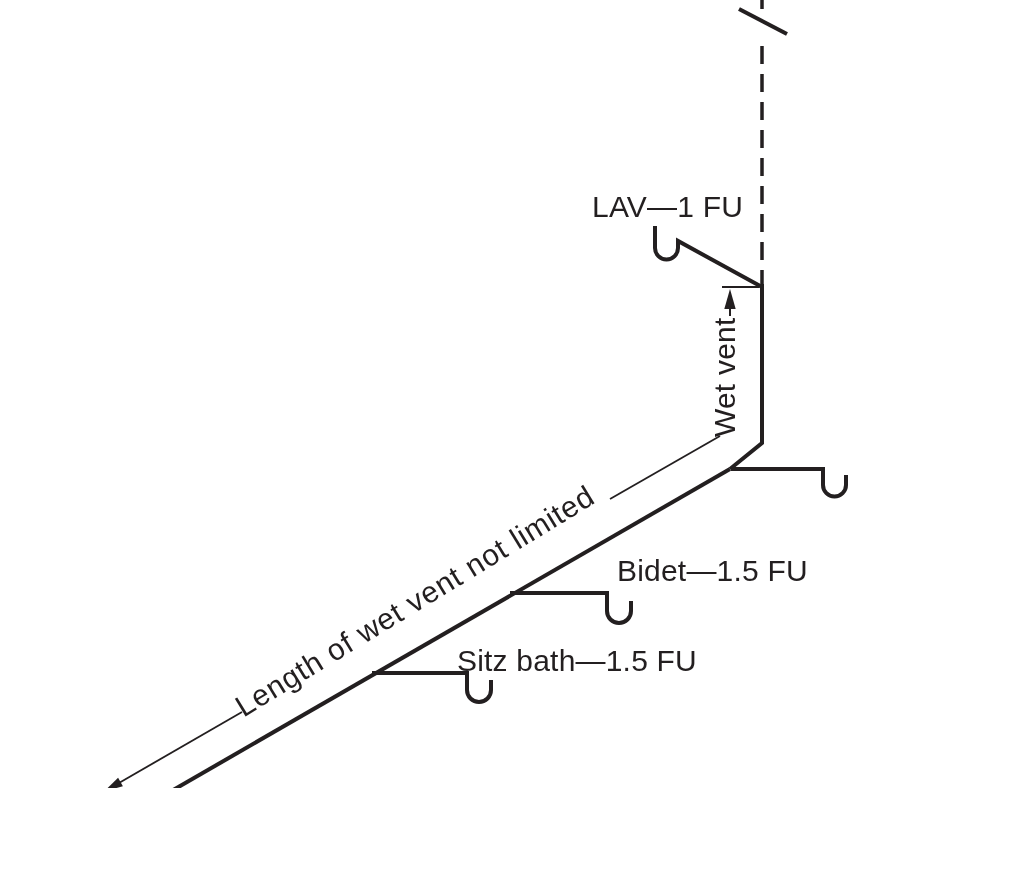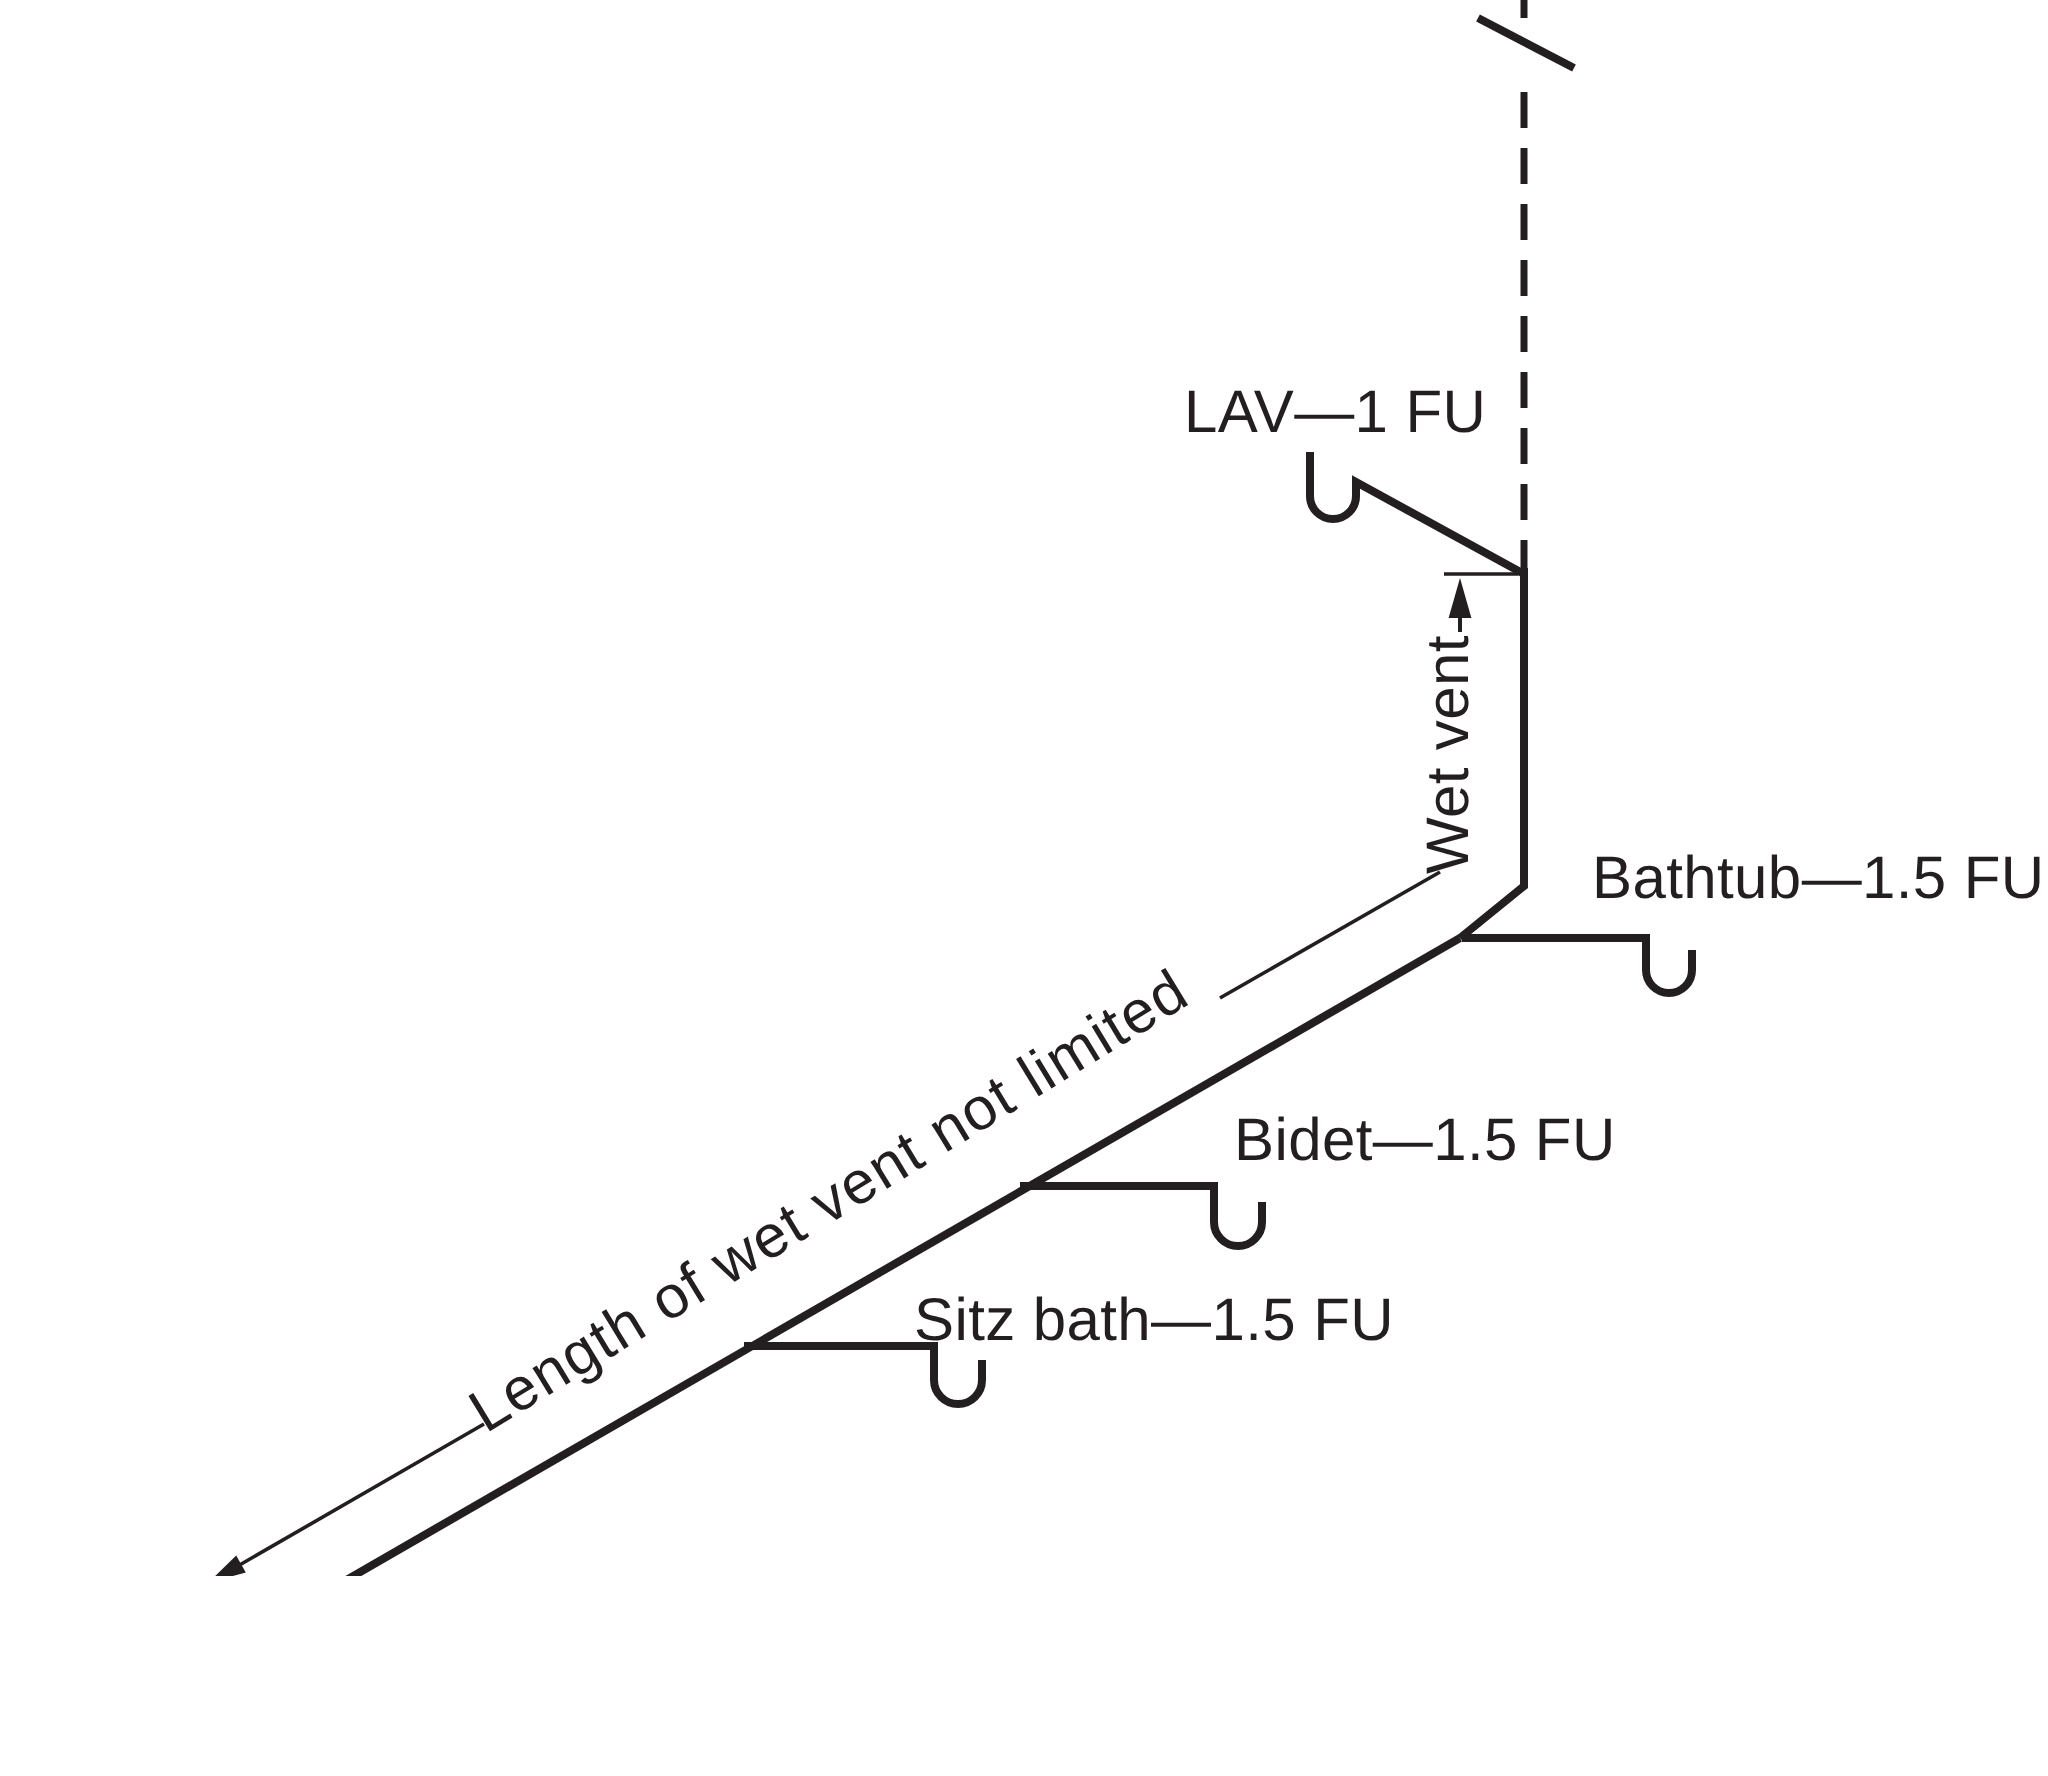--- a/index.html
+++ b/index.html
@@ -73,21 +73,20 @@
     <path d="M116 822 H211 V792" class="st w4"></path>
 
     <path d="M610 499 L720 436" class="st w18"></path>
     <path d="M112 787 L242 712" class="st w18"></path>
     <polygon points="104,791.5 122.9,786.2 118.1,777.8" class="fillshape"></polygon>
     <path d="M100 793 L109 816" class="st w2"></path>
   </svg>
 
   <div class="lbl" style="left:592px;top:192px;">LAV—1 FU</div>
 
-  <div class="lbl" style="left:796px;top:425px;">Bathtub—1.5 FU</div>
 
   <div class="lbl" style="left:617px;top:556px;">Bidet—1.5 FU</div>
 
   <div class="lbl" style="left:457px;top:646px;">Sitz bath—1.5 FU</div>
 
 
   <div class="lbl lbl-wetvent" style="left:710px;top:437px;">Wet vent</div>
 
   <div class="lbl lbl-note" style="left:246px;top:692px;">Length of wet vent not limited</div>
 

